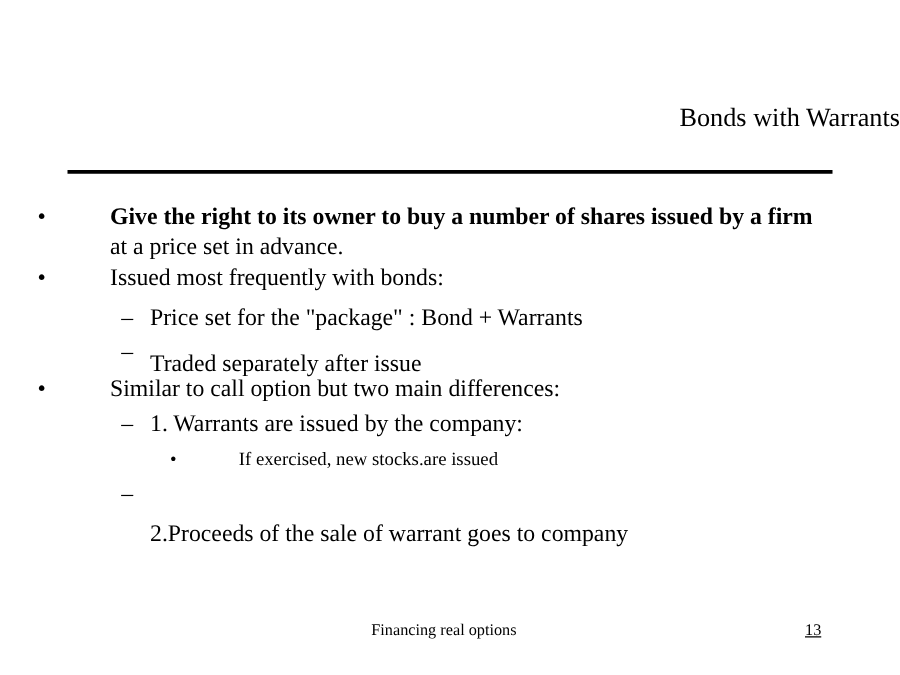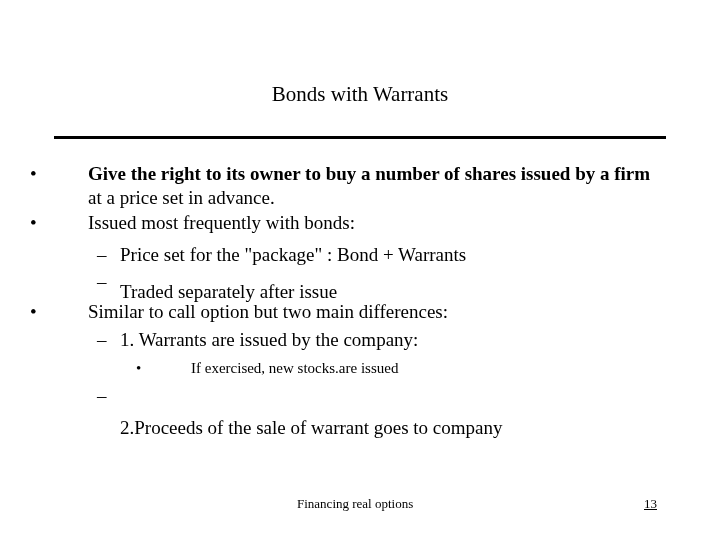--- a/index.html
+++ b/index.html
@@ -13,21 +13,21 @@
       position: relative;
       overflow: hidden;
       font-family: "Liberation Serif", "DejaVu Serif", serif;
       color: #000000;
     }
     .slide-title {
       position: absolute;
       left: 0;
       top: 80px;
       width: 720px;
-      text-align: center;
+      text-align: right;
       font-size: 21px;
       line-height: 28px;
     }
     .title-rule {
       position: absolute;
       left: 54px;
       top: 136px;
       width: 612px;
       height: 3px;
       background: #000000;

